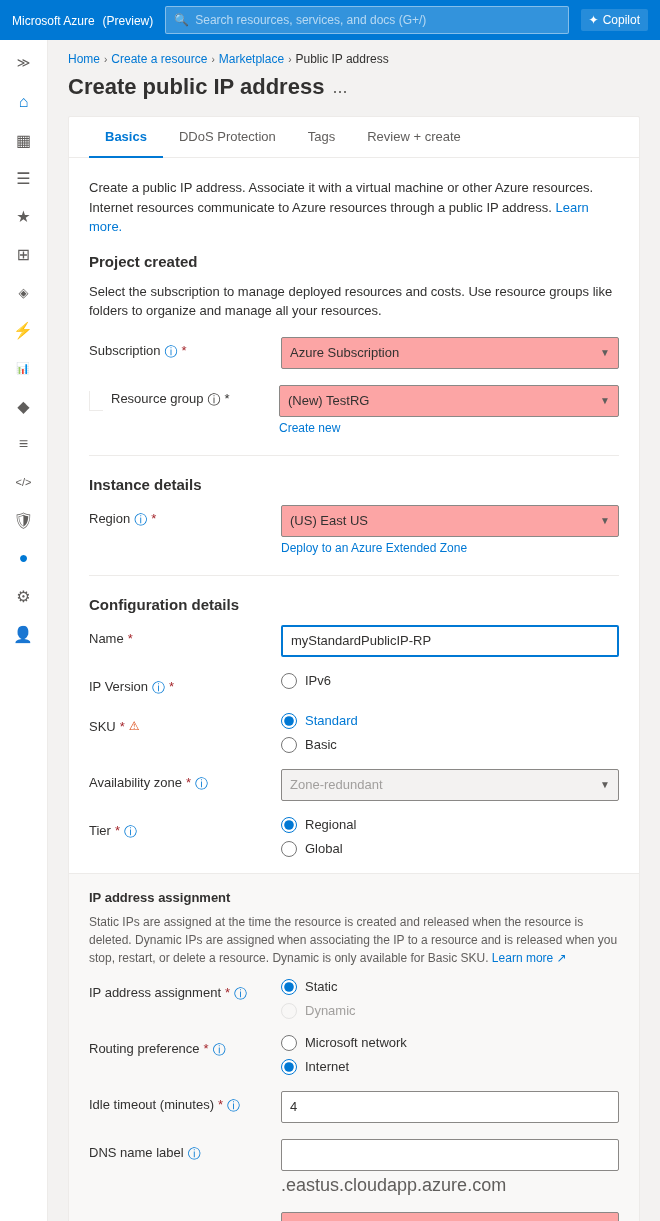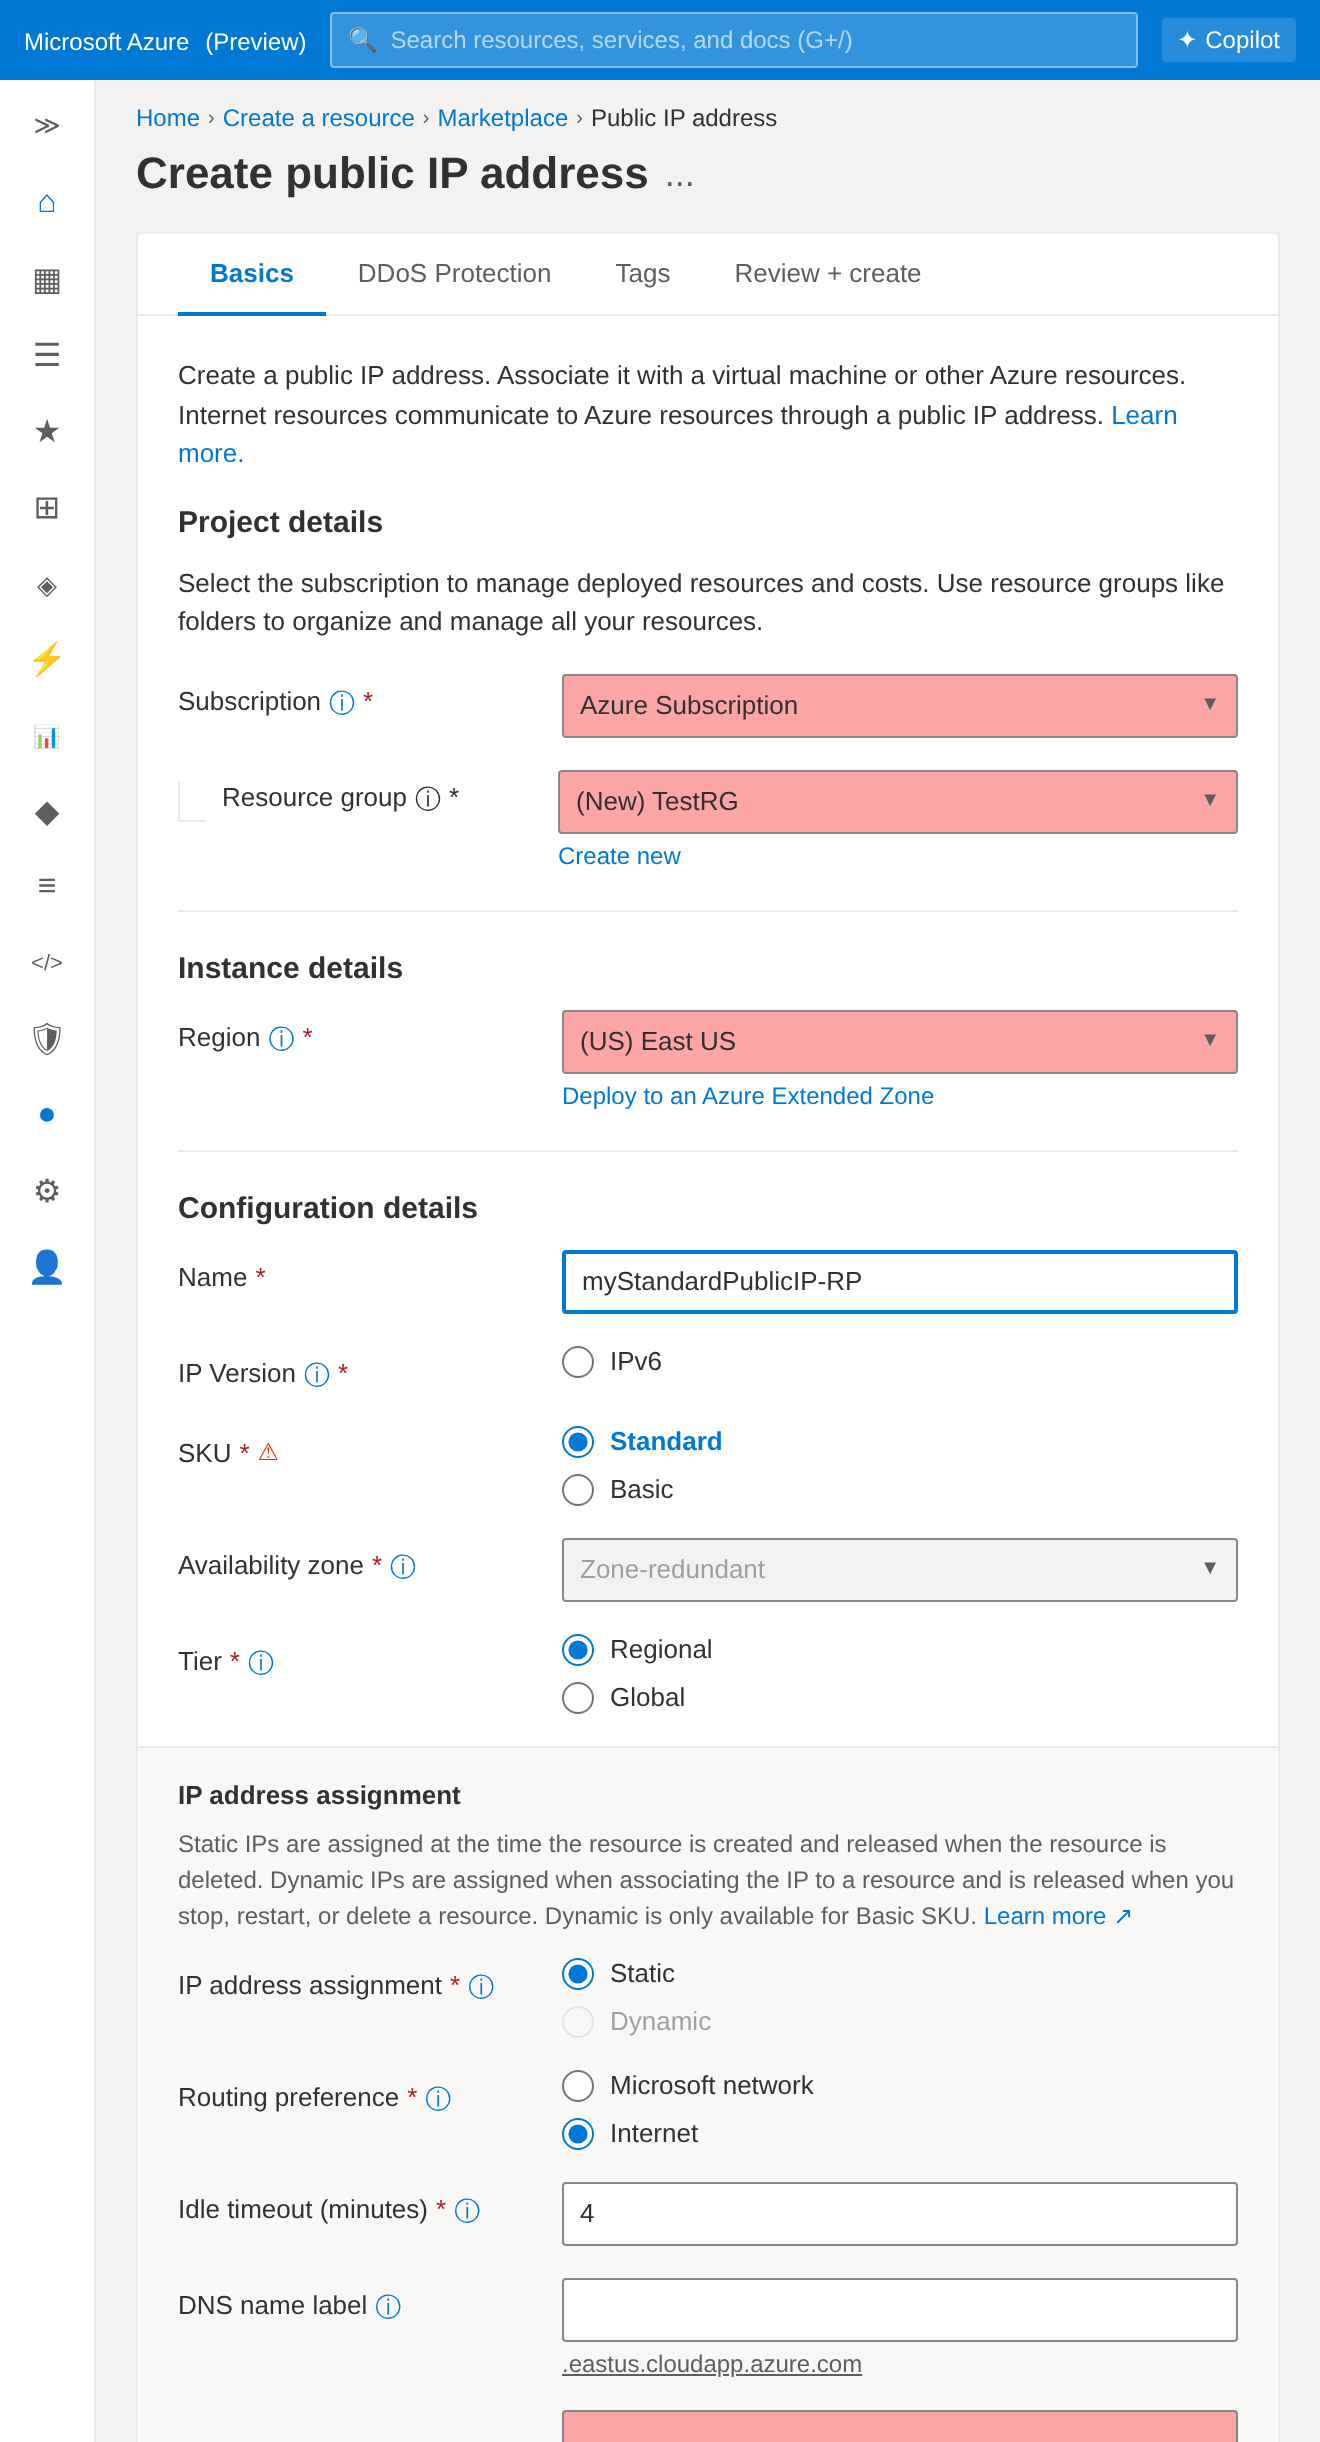--- a/index.html
+++ b/index.html
@@ -277,24 +277,23 @@
     .small-text {
       font-size: 12px;
       color: #605e5c;
       line-height: 1.5;
       margin-bottom: 12px;
     }
     .small-text a { color: #0078d4; text-decoration: none; }
 
     
     .suffix-text {
-      font-size: 12px;
+      font-size: 18px;
       color: #605e5c;
       margin-top: 4px;
-      text-decoration: underline;
     }
     .radio-item.disabled input { opacity: 0.5; }
 
     .warning-icon { color: #d83b01; font-size: 12px; }
   </style>
 </head>
 <body>
 
 <div class="topbar">
   <div class="topbar-brand">
@@ -357,21 +356,21 @@
         <div class="tab">Review + create</div>
       </div>
 
       <div class="form-body">
 
         <p class="info-text">
           <span>Create a public IP address. Associate it with a virtual machine or other Azure resources. Internet resources communicate to Azure resources through a public IP address.</span>
           <a>Learn more.</a>
         </p>
 
-        <div class="section-title">Project details</div>
+        <div class="section-title">Project created</div>
 
         <p class="section-desc">
           <span>Select the subscription to manage deployed resources and costs. Use resource groups like folders to organize and manage all your resources.</span>
         </p>
 
         <div class="form-row">
           <div class="form-label">
             <span>Subscription</span>
             <span class="info-icon">ⓘ</span>
             <span class="required"> *</span>
@@ -452,21 +451,21 @@
         <div class="form-row">
           <div class="form-label">
             <span>SKU</span>
             <span class="required"> *</span>
             <span class="warning-icon"> ⚠</span>
           </div>
           <div class="form-control-wrap">
             <div class="radio-group">
               <label class="radio-item">
                 <input type="radio" name="sku" checked="" style="">
-                <span style="color:#0078d4;font-weight:700;">Standard</span>
+                <span style="color:#0078d4;font-weight:400;">Standard</span>
               </label>
               <label class="radio-item">
                 <input type="radio" name="sku" style="">
                 <span>Basic</span>
               </label>
             </div>
           </div>
         </div>
 
         <div class="form-row">

